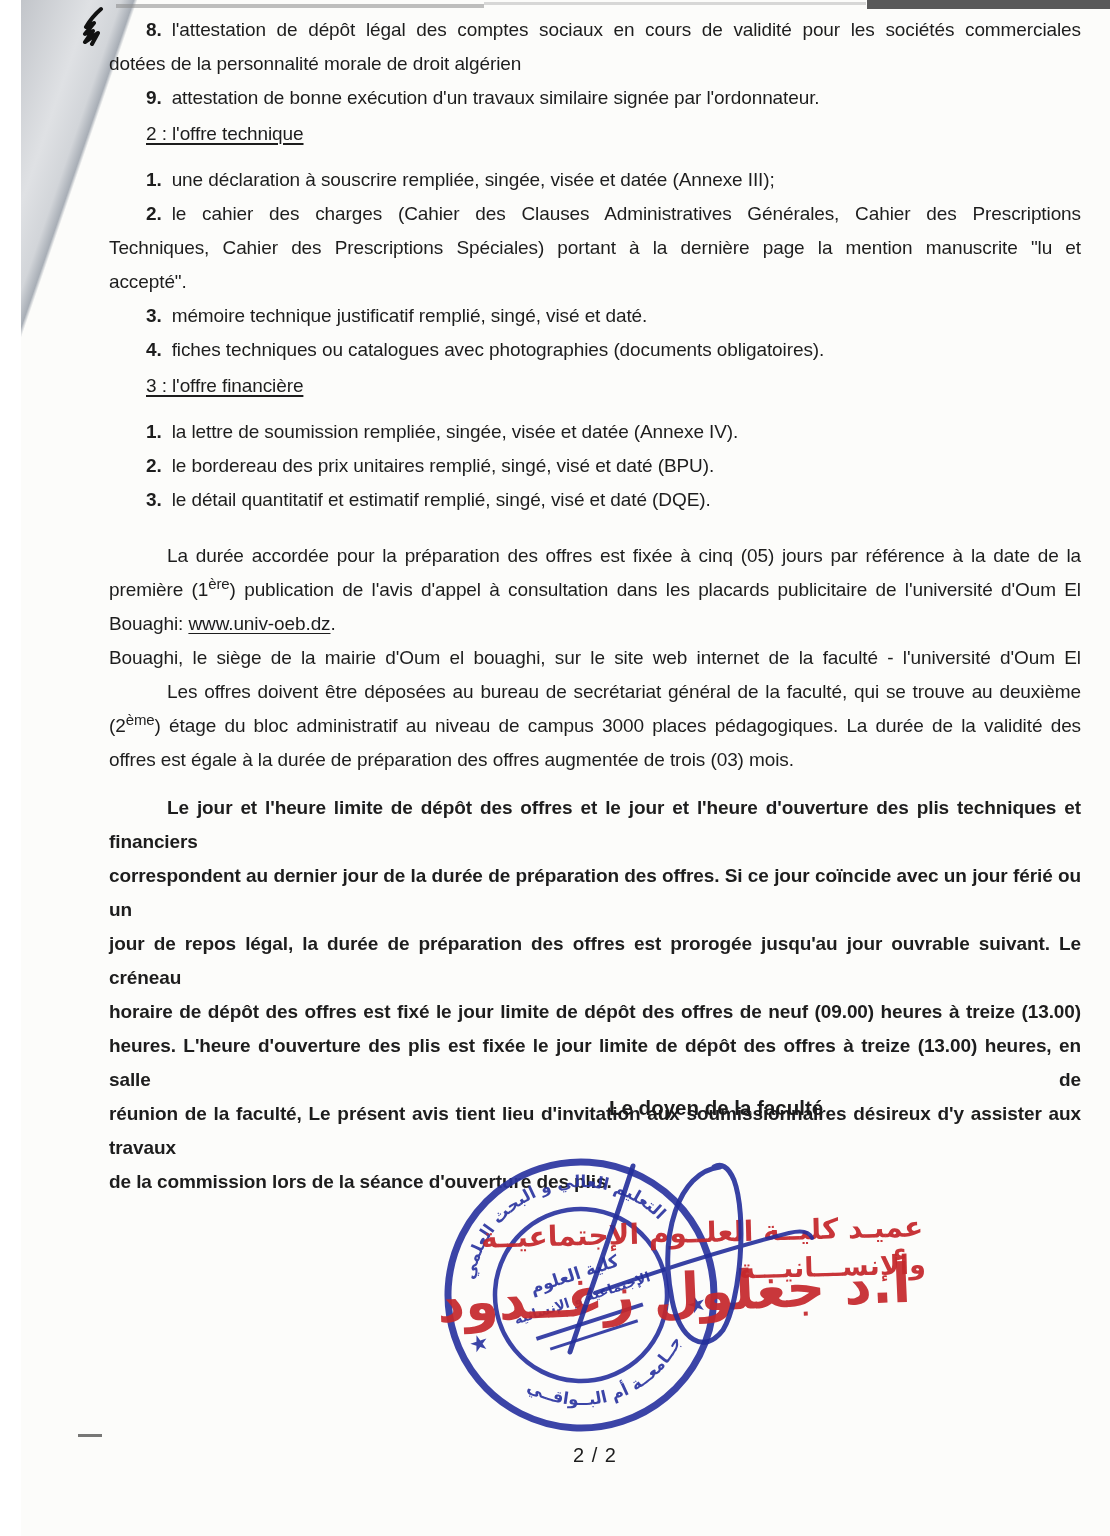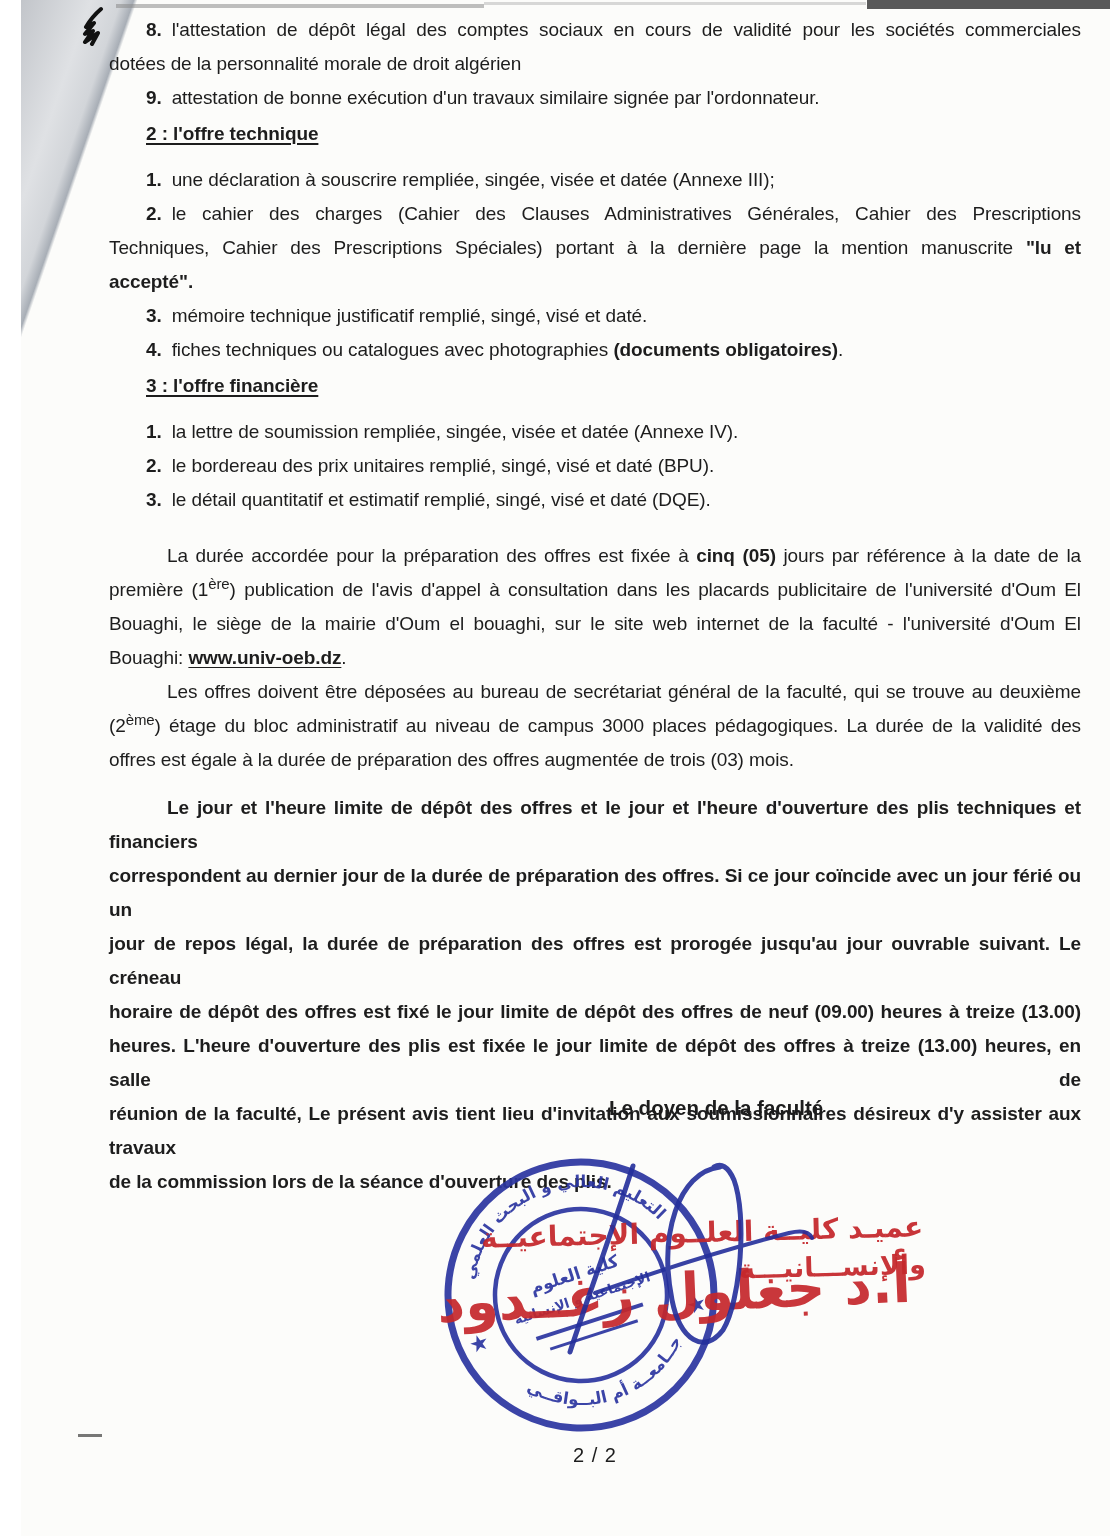--- a/index.html
+++ b/index.html
@@ -10,21 +10,21 @@
     color:#1d1d1d;
     margin-left:21px;
   }
   
   .body-col{
     position:absolute; left:88px; top:13px; width:972px;
     font-size:19px; line-height:34px; letter-spacing:-0.1px;
   }
   .line{ white-space:nowrap; }
   .line.just{ text-align:justify; text-align-last:justify; white-space:normal; }
-  .seg.b{ font-weight:bold; }
+  .seg.b{ font-weight:normal; }
   .seg.u{ text-decoration:underline; text-underline-offset:3px; }
   .seg.num{ font-weight:bold; margin-right:10px; }
   sup.seg{ font-size:15px; line-height:0; }
   .block.heading{ padding-left:37px; margin:2px 0 12px 0; }
   .block.heading .seg{ text-decoration-thickness:2px; }
   .block.item .line:first-child{ padding-left:37px; }
   .block.para .line:first-child{ text-indent:58px; }
   .block.para.p1{ margin-top:22px; }
   .block.para.p2{ margin-top:0px; }
   .block.para.p3{ margin-top:14px;font-weight:bold; }
@@ -117,22 +117,22 @@
       </div>
       <div class="block item">
         <div class="line"><span class="seg num">2.</span><span class="seg">le bordereau des prix unitaires remplié, singé, visé et daté (BPU).</span></div>
       </div>
       <div class="block item">
         <div class="line"><span class="seg num">3.</span><span class="seg">le détail quantitatif et estimatif remplié, singé, visé et daté (DQE).</span></div>
       </div>
       <div class="block para p1">
         <div class="line just"><span class="seg">La durée accordée pour la préparation des offres est fixée à </span><span class="seg b">cinq (05)</span><span class="seg"> jours par référence à la date de la</span></div>
         <div class="line just"><span class="seg">première (1</span><sup class="seg">ère</sup><span class="seg">) publication de l'avis d'appel à consultation dans les placards publicitaire de l'université d'Oum El</span></div>
+        <div class="line"><span class="seg">Bouaghi: </span><span class="seg b u">www.univ-oeb.dz</span><span class="seg">.</span></div>
         <div class="line just"><span class="seg">Bouaghi, le siège de la mairie d'Oum el bouaghi, sur le site web internet de la faculté - l'université d'Oum El</span></div>
-        <div class="line"><span class="seg">Bouaghi: </span><span class="seg b u">www.univ-oeb.dz</span><span class="seg">.</span></div>
       </div>
       <div class="block para p2">
         <div class="line just"><span class="seg">Les offres doivent être déposées au bureau de secrétariat général de la faculté, qui se trouve au deuxième</span></div>
         <div class="line just"><span class="seg">(2</span><sup class="seg">ème</sup><span class="seg">) étage du bloc administratif au niveau de campus 3000 places pédagogiques. La durée de la validité des</span></div>
         <div class="line"><span class="seg">offres est égale à la durée de préparation des offres augmentée de trois (03) mois.</span></div>
       </div>
       <div class="block para p3">
         <div class="line just"><span class="seg">Le jour et l'heure limite de dépôt des offres et le jour et l'heure d'ouverture des plis techniques et financiers</span></div>
         <div class="line just"><span class="seg">correspondent au dernier jour de la durée de préparation des offres. Si ce jour coïncide avec un jour férié ou un</span></div>
         <div class="line just"><span class="seg">jour de repos légal, la durée de préparation des offres est prorogée jusqu'au jour ouvrable suivant. Le créneau</span></div>

